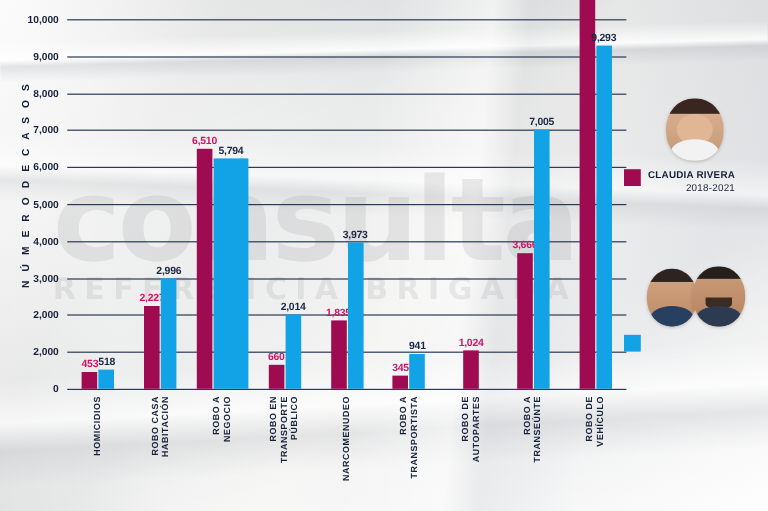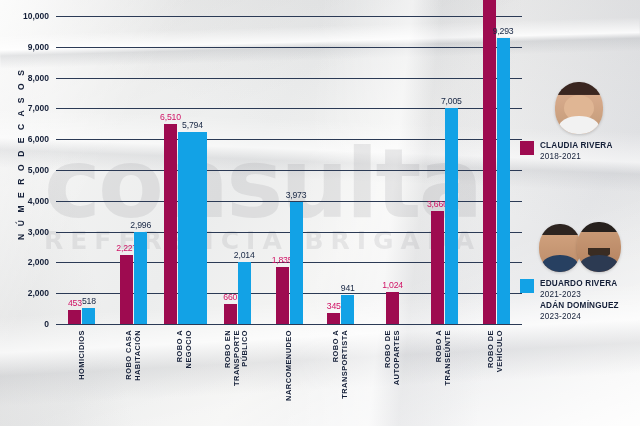--- a/index.html
+++ b/index.html
@@ -87,21 +87,21 @@
     display:flex;align-items:flex-end;justify-content:center;gap:1px;
   }
   .bar{
     width:13px;position:relative;
   }
   .bar.s0{background:#9e0b50;}
   .bar.s1{background:#12a2e6;}
   .vlab{
     position:absolute;bottom:100%;left:50%;transform:translateX(-50%);
     margin-bottom:2px;white-space:nowrap;
-    font-size:8.7px;font-weight:400;letter-spacing:-.2px;
+    font-size:8.7px;font-weight:700;letter-spacing:-.2px;
   }
   .vlab.s0{color:#d01365;}
   .vlab.s1{color:#182744;}
   .catlab{
     position:absolute;top:100%;left:50%;
     margin-top:6px;
     transform-origin:left top;
     transform:rotate(-90deg) translate(-100%,-50%);
     font-size:7.4px;font-weight:700;letter-spacing:.5px;
     color:#141f38;text-align:right;line-height:8.6px;
@@ -128,21 +128,21 @@
   .face.f-ed{width:42px;height:48px;border-radius:48%;
     background:linear-gradient(180deg,#2d2420 0%,#2d2420 22%,#cfa07c 23%,#bb8a68 100%);margin-right:-4px;}
   .face.f-ed::after{content:"";position:absolute;left:3px;top:31px;width:36px;height:20px;
     background:#274061;border-radius:50% 50% 0 0;}
   .face.f-adan{width:44px;height:50px;border-radius:48%;
     background:linear-gradient(180deg,#26201d 0%,#26201d 20%,#c79874 21%,#b3805e 100%);}
   .face.f-adan::before{content:"";position:absolute;left:11px;top:26px;width:22px;height:9px;
     background:#3a2c22;border-radius:0 0 40% 40%;}
   .face.f-adan::after{content:"";position:absolute;left:3px;top:33px;width:38px;height:20px;
     background:#2c3a52;border-radius:50% 50% 0 0;}
-  .legend-row{display:flex;align-items:flex-start;gap:6px;margin-top:6px;}
+  .legend-row{display:flex;align-items:flex-start;gap:6px;margin-top:6px;text-align:right;}
   .swatch{width:14px;height:14px;flex:0 0 14px;margin-top:1px;}
   .swatch.s0{background:#9e0b50;}
   .swatch.s1{background:#12a2e6;}
   .legend-text{font-size:8.2px;color:#141f38;line-height:11px;}
   .legend-text .nm{font-weight:700;letter-spacing:.2px;}
   .legend-text .yr{font-weight:400;letter-spacing:.2px;}
   .legend-text .nm2{font-weight:700;letter-spacing:.2px;}
 </style>
 </head>
 <body>
@@ -291,22 +291,16 @@
     </div>
   </div>
 
   <div class="legend-block" id="legend2">
     <div class="faces">
       <div class="face f-ed"></div>
       <div class="face f-adan"></div>
     </div>
     <div class="legend-row">
       <div class="swatch s1"></div>
-      <div class="legend-text">
-        <div class="nm">EDUARDO RIVERA</div>
-        <div class="yr">2021-2023</div>
-        <div class="nm2">ADÁN DOMÍNGUEZ</div>
-        <div class="yr">2023-2024</div>
-      </div>
     </div>
   </div>
 
 </div>
 
 </body></html>

